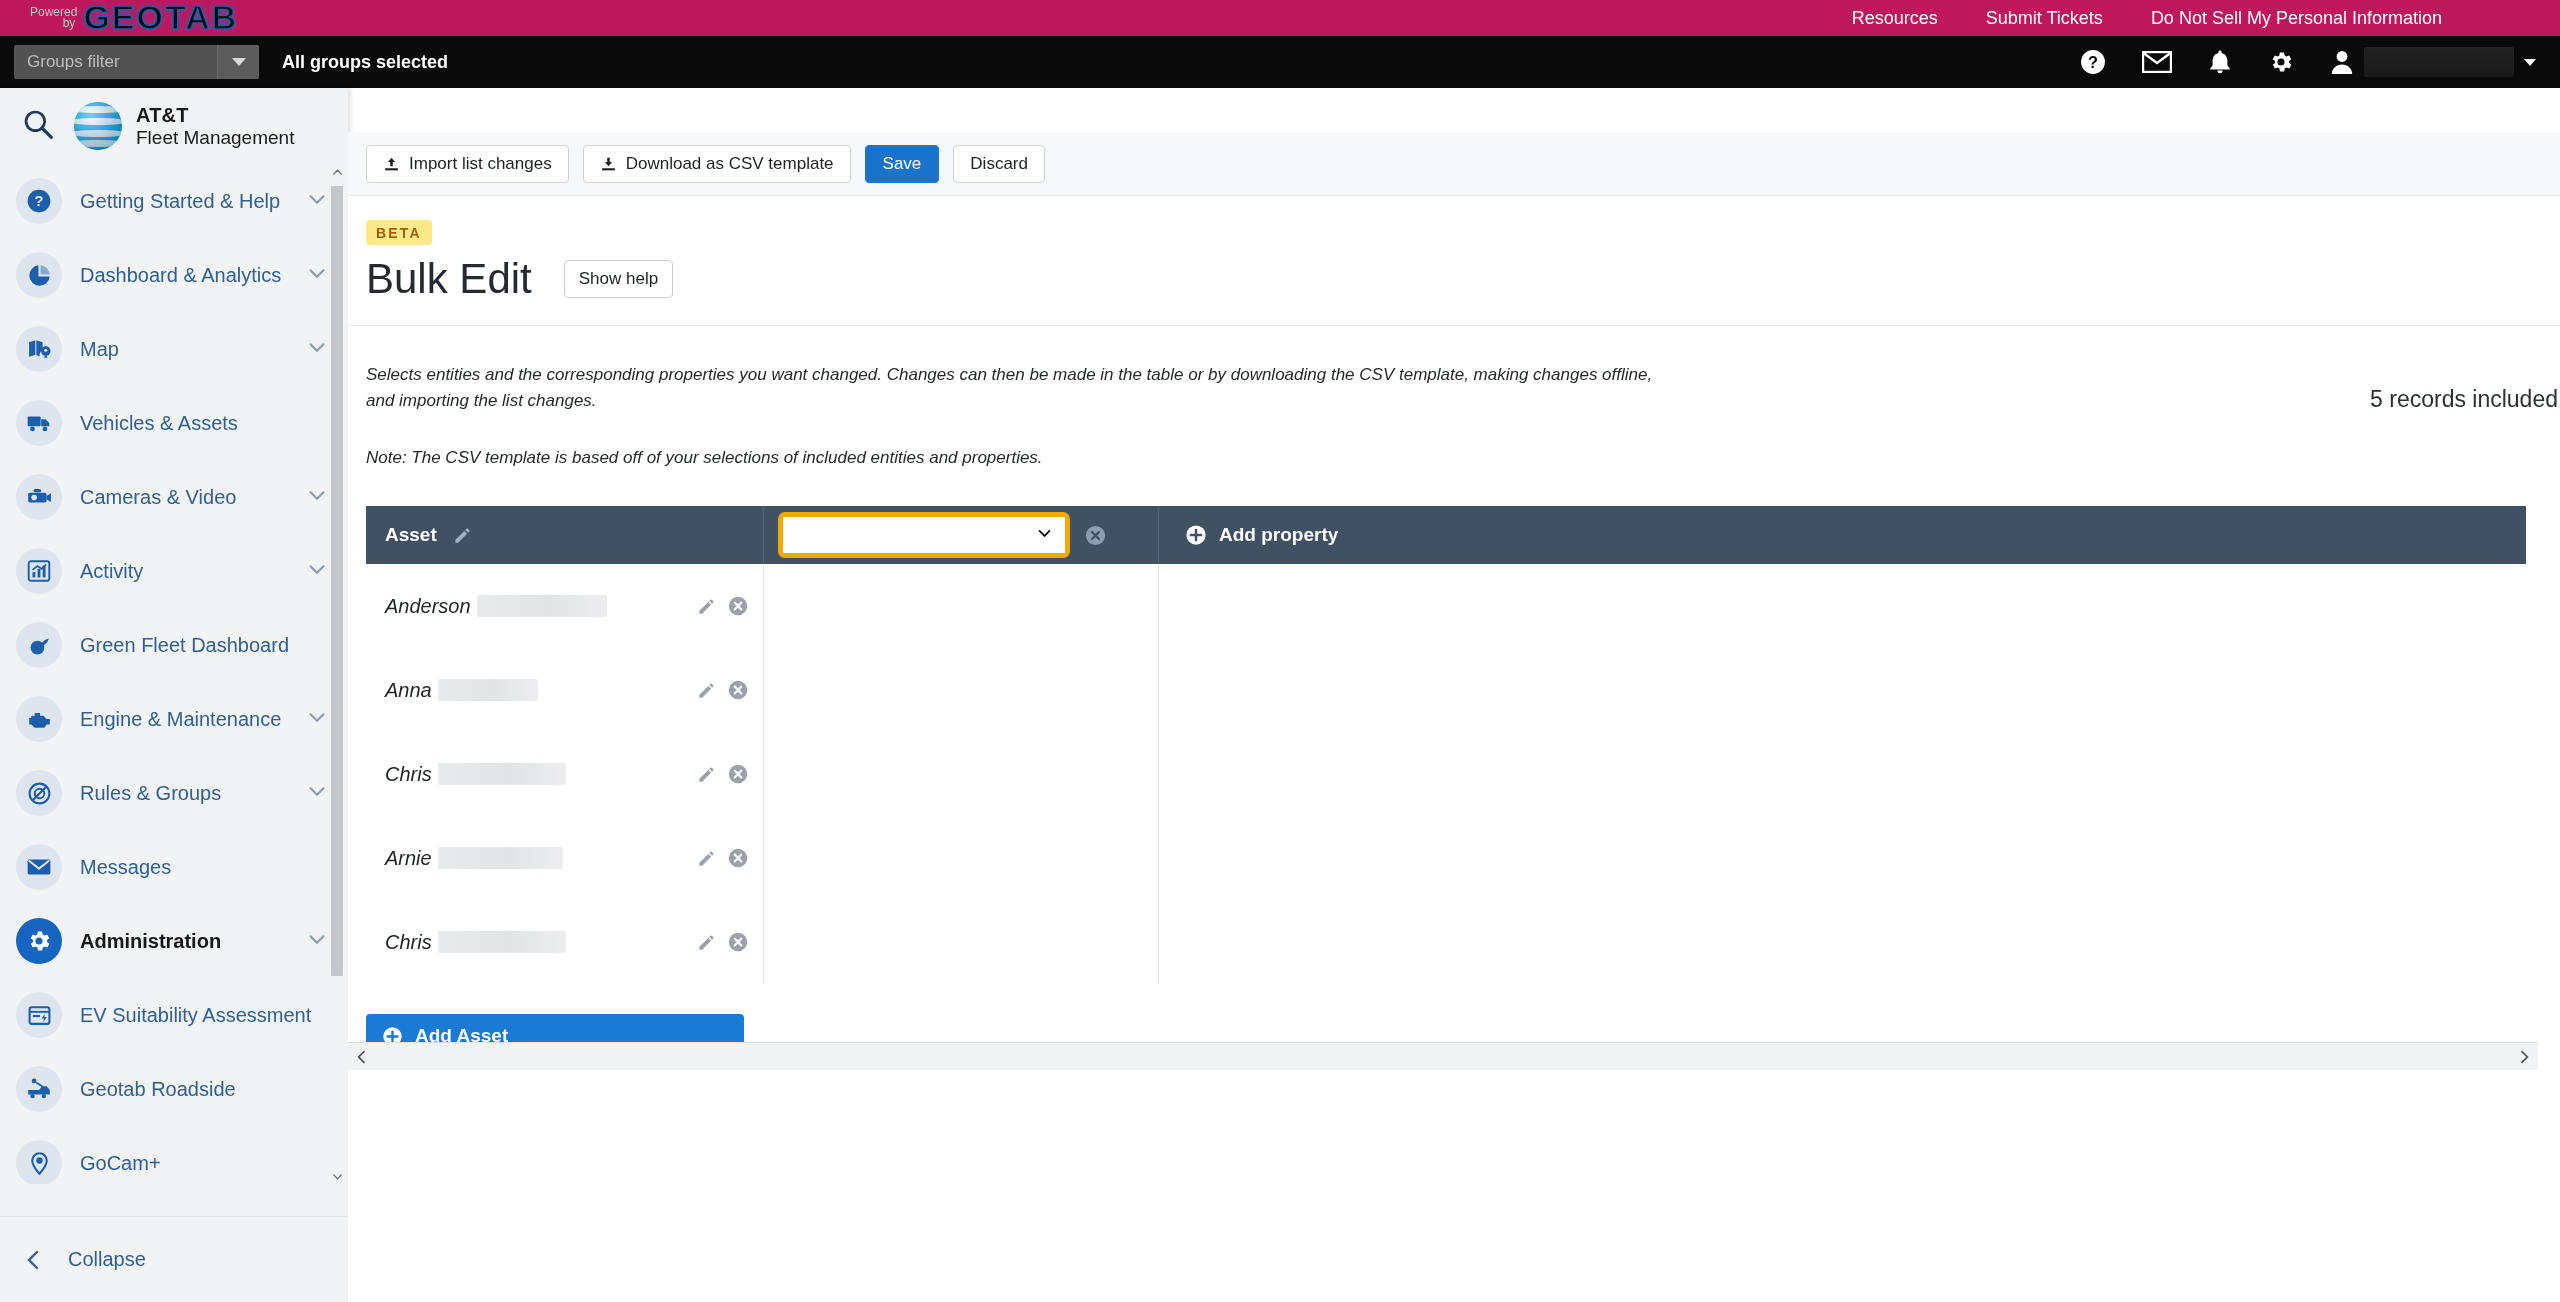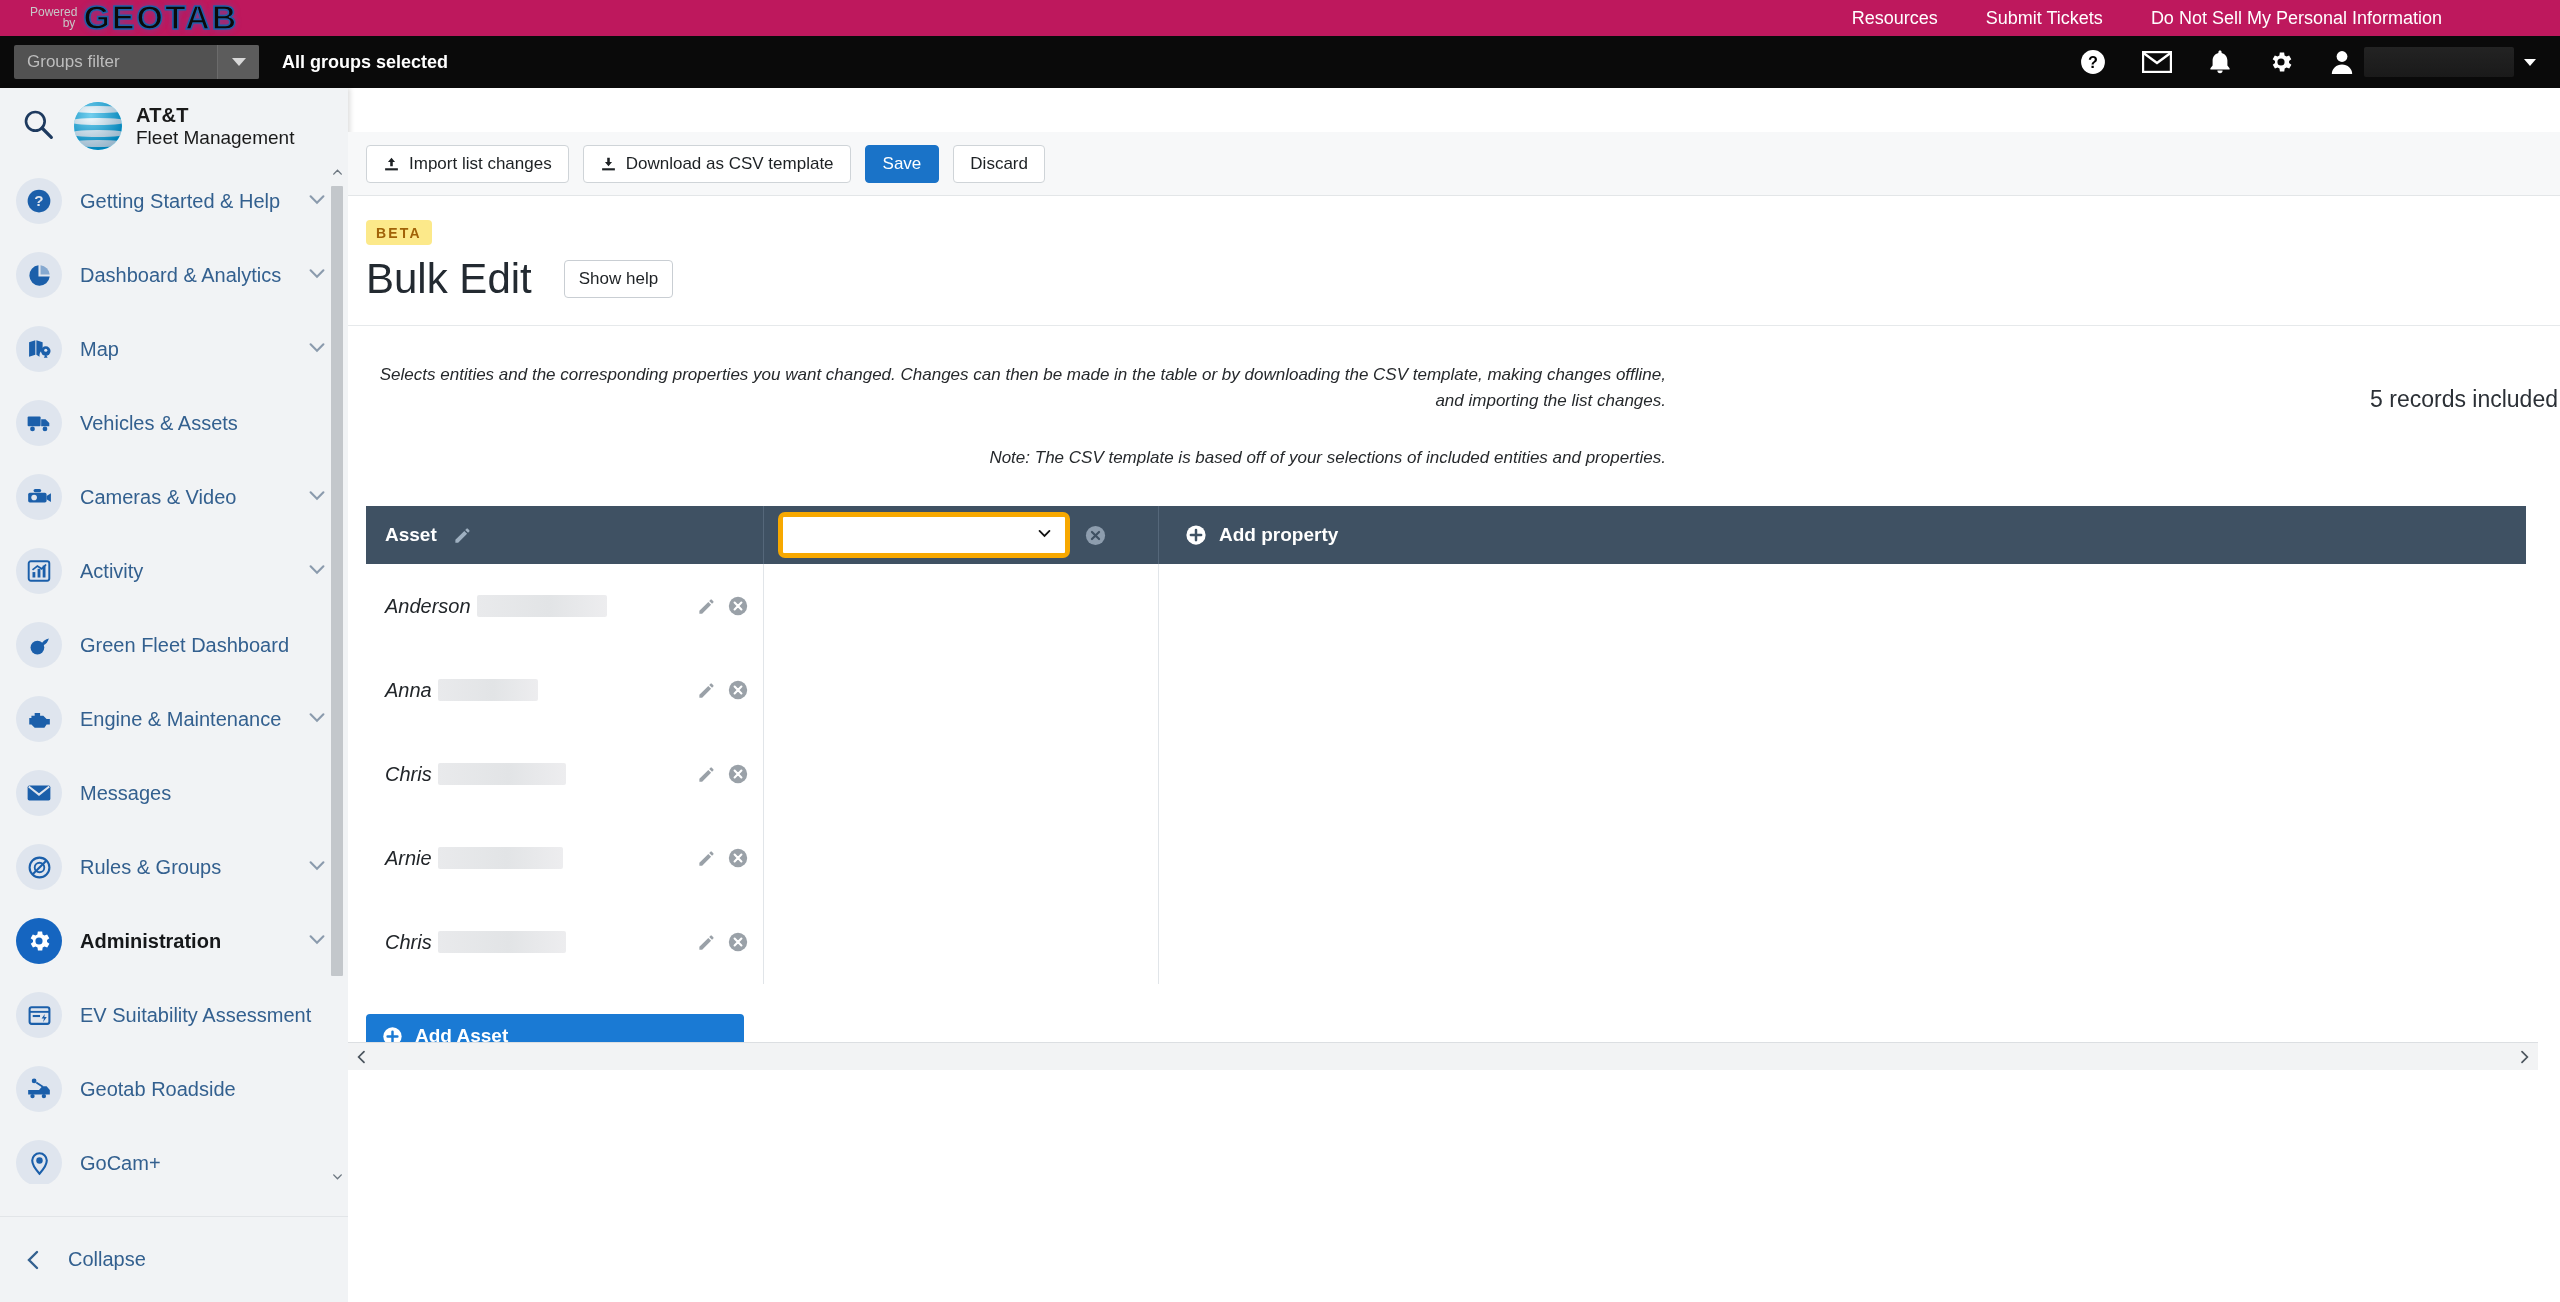--- a/index.html
+++ b/index.html
@@ -192,21 +192,21 @@
   .page-title { font-size: 42px; font-weight: 400; color: #232a31; }
   .show-help {
     height: 38px; border: 1px solid #c9ced3; border-radius: 4px;
     background: #fff; font-size: 17px; color: #1d2124;
     padding: 0 14px; display: flex; align-items: center; cursor: pointer;
   }
 
   .desc { padding: 36px 0 0 18px; position: relative; }
   .desc p {
     font-style: italic; font-size: 17px; color: #26292c;
-    line-height: 1.55; max-width: 1300px; text-align: right;
+    line-height: 1.55; max-width: 1300px;
   }
   .desc p.note { margin-top: 30px; }
   .records {
     position: absolute; right: 170px; top: 60px;
     font-size: 23px; color: #2b3036;
   }
 
   
   .table-wrap {
     position: absolute; left: 18px; top: 374px;
@@ -488,42 +488,42 @@
       <span class="sb-label">Engine &amp; Maintenance</span>
       <span class="sb-chev">
         <svg width="22" height="22" viewBox="0 0 24 24">
             <path d="M5 9l7 7 7-7" fill="none" stroke="currentColor" stroke-width="2.3" stroke-linecap="round"></path>
           </svg>
       </span>
     </div>
 
     <div class="sb-item">
       <span class="sb-ic">
-        <svg width="26" height="26" viewBox="0 0 24 24">
-            <rect x="1.5" y="5" width="21" height="14" rx="1.6" fill="currentColor"></rect>
-            <path d="M2.5 6 L12 13.5 L21.5 6" fill="none" stroke="#dfe5ee" stroke-width="1.9"></path>
-          </svg>
-      </span>
-      <span class="sb-label">Messages</span>
-    </div>
-
-    <div class="sb-item">
-      <span class="sb-ic">
         <svg width="25" height="25" viewBox="0 0 24 24">
             <circle cx="12" cy="12" r="9.5" fill="none" stroke="currentColor" stroke-width="2"></circle>
             <circle cx="12" cy="12" r="4.6" fill="none" stroke="currentColor" stroke-width="1.8"></circle>
             <line x1="5.5" y1="18.5" x2="18.5" y2="5.5" stroke="currentColor" stroke-width="2"></line>
           </svg>
       </span>
       <span class="sb-label">Rules &amp; Groups</span>
       <span class="sb-chev">
         <svg width="22" height="22" viewBox="0 0 24 24">
             <path d="M5 9l7 7 7-7" fill="none" stroke="currentColor" stroke-width="2.3" stroke-linecap="round"></path>
           </svg>
       </span>
+    </div>
+
+    <div class="sb-item">
+      <span class="sb-ic">
+        <svg width="26" height="26" viewBox="0 0 24 24">
+            <rect x="1.5" y="5" width="21" height="14" rx="1.6" fill="currentColor"></rect>
+            <path d="M2.5 6 L12 13.5 L21.5 6" fill="none" stroke="#dfe5ee" stroke-width="1.9"></path>
+          </svg>
+      </span>
+      <span class="sb-label">Messages</span>
     </div>
 
     <div class="sb-item active">
       <span class="sb-ic">
         <svg width="26" height="26" viewBox="0 0 24 24">
             <path fill="currentColor" d="M19.4 13a7.8 7.8 0 0 0 0-2l2.1-1.6-2-3.5-2.5 1a7.7 7.7 0 0 0-1.7-1l-.4-2.7h-4l-.4 2.7c-.6.25-1.2.58-1.7 1l-2.5-1-2 3.5L6.5 11a7.8 7.8 0 0 0 0 2l-2.1 1.6 2 3.5 2.5-1c.5.42 1.1.75 1.7 1l.4 2.7h4l.4-2.7c.6-.25 1.2-.58 1.7-1l2.5 1 2-3.5zM12 15.3a3.3 3.3 0 1 1 0-6.6 3.3 3.3 0 0 1 0 6.6z"></path>
           </svg>
       </span>
       <span class="sb-label">Administration</span>
       <span class="sb-chev">

